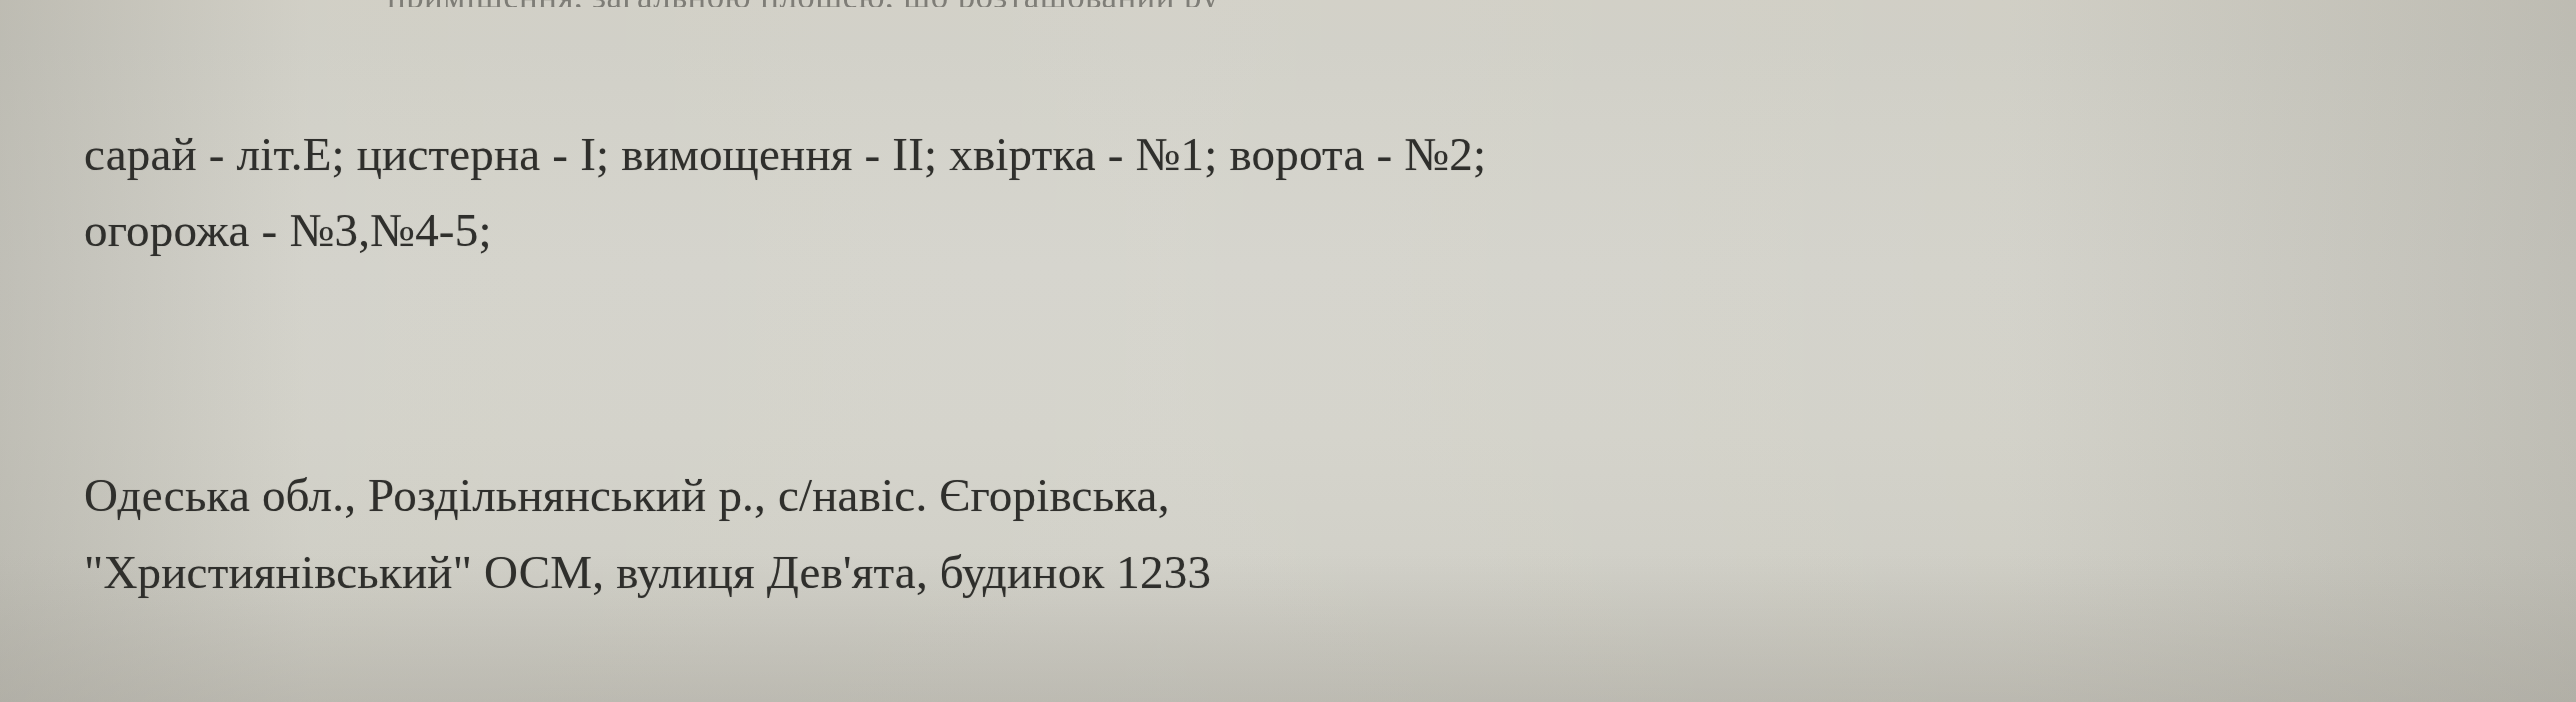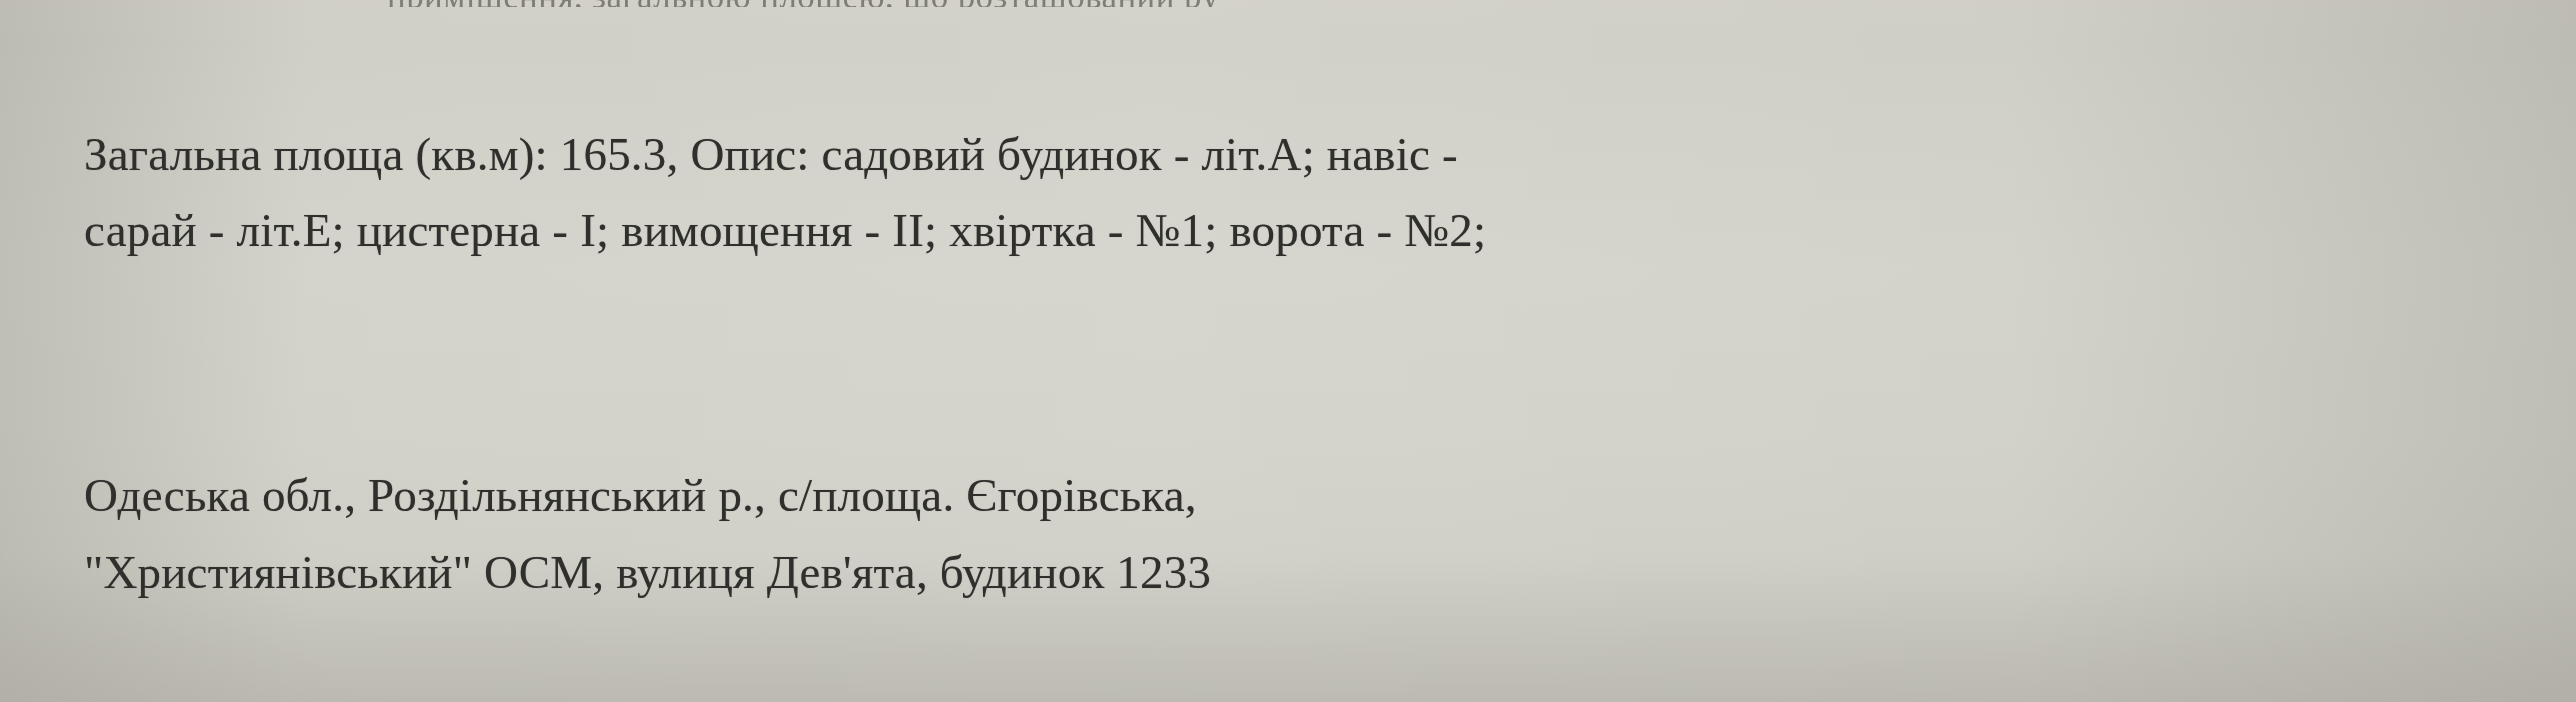--- a/index.html
+++ b/index.html
@@ -105,24 +105,24 @@
 </style>
 </head>
 <body>
 
 <div class="page">
   <div class="content">
 
     <div class="clipped-line">приміщення, загальною площею, що розташований ру</div>
 
     <div class="block block-description">
-      <div class="line">Загальна площа (кв.м): 165.3, Опис: садовий будинок - літ.А; навіс -</div>
       <div class="line">сарай - літ.Е; цистерна - І; вимощення - ІІ; хвіртка - №1; ворота - №2;</div>
+      <div class="line">огорожа - №3,№4-5;</div>
     </div>
 
     <div class="block block-address">
-      <div class="line addr">Одеська обл., Роздільнянський р., с/площа. Єгорівська,</div>
+      <div class="line addr">Одеська обл., Роздільнянський р., с/навіс. Єгорівська,</div>
       <div class="line addr">"Християнівський" ОСМ, вулиця Дев'ята, будинок 1233</div>
     </div>
 
   </div>
 </div>
 
 
 </body></html>

